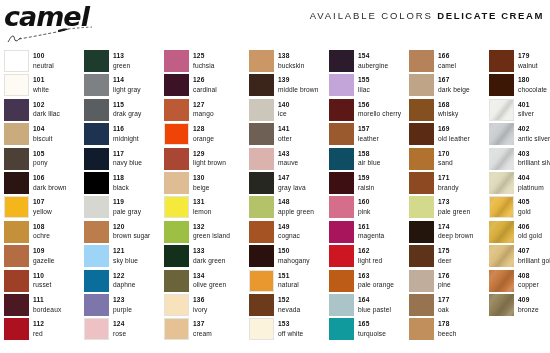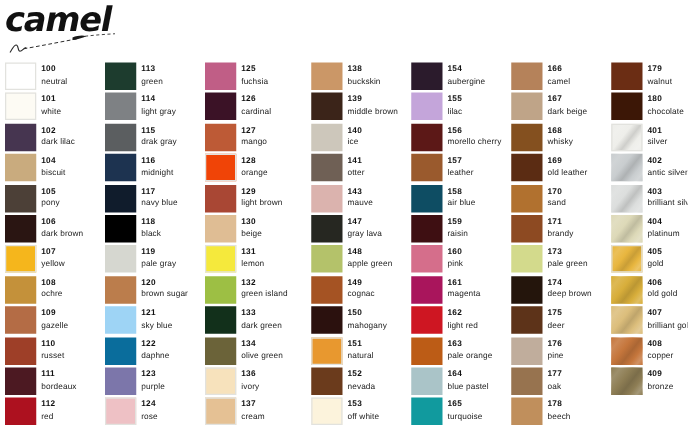--- a/index.html
+++ b/index.html
@@ -89,20 +89,24 @@
   <div class="header">
     <div class="logo">
       <div class="logo-word">camel</div>
       <svg class="logo-script" viewBox="0 0 90 20" preserveAspectRatio="none">
         <path d="M2,16 C4,13 5,10 7,10 C9,10 8,15 10,15 C12,15 13,12 15,12" stroke="#2a2a2a" stroke-width="0.9" fill="none"></path>
         <path d="M13,13 C25,11 40,8 56,5" stroke="#2a2a2a" stroke-width="0.8" fill="none" stroke-dasharray="3 2"></path>
         <path d="M52,4 C56,2.5 60,2 63,3 C60,4.5 56,5.5 52,6 Z" fill="#1a1a1a"></path>
         <path d="M62,3 C70,2 78,1.5 86,1" stroke="#2a2a2a" stroke-width="0.7" fill="none" stroke-dasharray="2.5 2"></path>
       </svg>
     </div>
+    <div class="header-title">
+      <span>AVAILABLE COLORS</span>
+      <span class="bold">DELICATE CREAM</span>
+    </div>
   </div>
 
   <div class="grid" id="grid">
       <div class="col c0">
         <div class="cell">
           <div class="swatch" style="background: rgb(255, 255, 255); border: 1px solid rgb(226, 226, 222);"></div>
           <div class="lbl">
             <div class="code">100</div>
             <div class="nm">neutral</div>
           </div>

